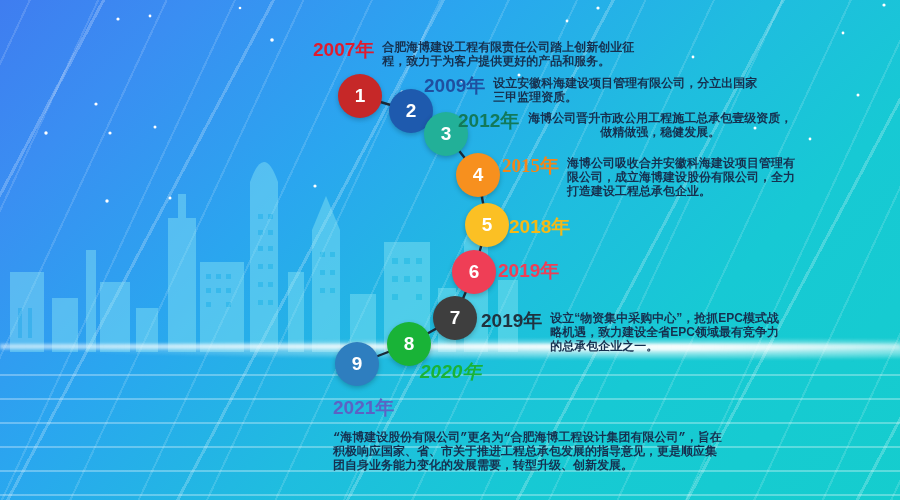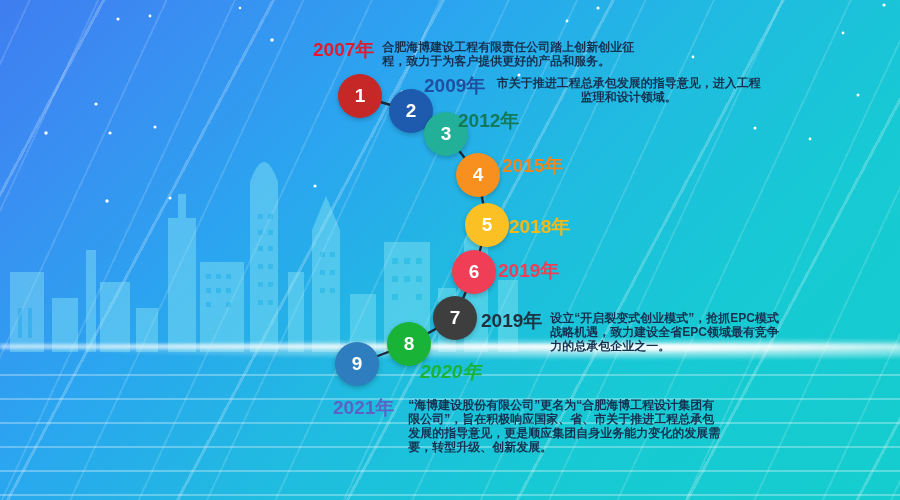--- a/index.html
+++ b/index.html
@@ -36,21 +36,21 @@
   .path{position:absolute;inset:0;}
   .node{position:absolute;width:44px;height:44px;border-radius:50%;
         display:flex;align-items:center;justify-content:center;
         color:#fff;font-size:19px;font-weight:bold;
         box-shadow:0 2px 5px rgba(0,0,0,.22);}
 
   
   .entry{position:absolute;display:flex;align-items:flex-start;gap:8px;}
   .yr{font-size:19px;font-weight:bold;white-space:nowrap;line-height:19px;}
   .desc{font-size:12px;font-weight:bold;color:#16304f;line-height:14px;}
-  .e9 .desc{font-weight:bold;}
+  .e9 .desc{font-weight:bold;font-family:Liberation Mono, monospace;}
 </style>
 </head>
 <body>
 
 <div id="stage">
 
   <div class="layer streaks"></div>
   <div class="layer streaks2"></div>
 
   <svg class="layer stars" viewBox="0 0 900 500">
@@ -171,41 +171,43 @@
       </div>
       <div class="node" style="left: 335px; top: 342px; background: rgb(46, 126, 191);">
         <span>9</span>
       </div>
     </div>
   <div id="entries">
       <div class="entry e1" style="left: 313px; top: 40px; width: 330px;">
         <div class="yr" style="color: rgb(224, 27, 46);">2007年</div>
         <div class="desc">合肥海博建设工程有限责任公司踏上创新创业征程，致力于为客户提供更好的产品和服务。</div>
       </div>
-      <div class="entry e2" style="left: 424px; top: 76px; width: 340px; text-align: center;">
+      <div class="entry e2" style="left: 424px; top: 76px; width: 340px;">
         <div class="yr" style="color: rgb(31, 79, 160);">2009年</div>
-        <div class="desc">市关于推进工程总承包发展的指导意见，进入工程监理和设计领域。</div>
+        <div class="desc">设立安徽科海建设项目管理有限公司，分立出国家三甲监理资质。</div>
       </div>
       <div class="entry e3" style="left: 458px; top: 111px; width: 335px; text-align: center;">
         <div class="yr" style="color: rgb(18, 121, 90);">2012年</div>
+        <div class="desc">海博公司晋升市政公用工程施工总承包壹级资质，做精做强，稳健发展。</div>
       </div>
       <div class="entry e4" style="left: 502px; top: 156px; width: 300px;">
-        <div class="yr" style="color: rgb(242, 134, 26);">2015年</div>
+        <div class="yr" style="color: rgb(242, 134, 26); font-family: Liberation Serif, serif;">2015年</div>
+        <div class="desc">海博公司吸收合并安徽科海建设项目管理有限公司，成立海博建设股份有限公司，全力打造建设工程总承包企业。</div>
       </div>
       <div class="entry e5" style="left: 509px; top: 217px; width: 310px; text-align: center;">
         <div class="yr" style="color: rgb(246, 185, 21);">2018年</div>
       </div>
       <div class="entry e6" style="left: 498px; top: 261px; width: 290px;">
         <div class="yr" style="color: rgb(239, 62, 86);">2019年</div>
       </div>
       <div class="entry e7" style="left: 481px; top: 311px; width: 300px;">
         <div class="yr" style="color: rgb(32, 50, 63);">2019年</div>
-        <div class="desc">设立“开启裂变式创业模式”，抢抓EPC模式战略机遇，致力建设全省EPC领域最有竞争力的总承包企业之一。</div>
+        <div class="desc">设立“物资集中采购中心”，抢抓EPC模式战略机遇，致力建设全省EPC领域最有竞争力的总承包企业之一。</div>
       </div>
       <div class="entry e8" style="left: 420px; top: 362px; width: 330px;">
         <div class="yr" style="color: rgb(25, 179, 55); font-style: italic;">2020年</div>
       </div>
-      <div class="entry e9" style="left: 333px; top: 398px; width: 390px; flex-direction: row; gap: 14px;">
+      <div class="entry e9" style="left: 333px; top: 398px; width: 390px; flex-direction: column; gap: 14px;">
         <div class="yr" style="color: rgb(91, 99, 196);">2021年</div>
         <div class="desc">“海博建设股份有限公司”更名为“合肥海博工程设计集团有限公司”，旨在积极响应国家、省、市关于推进工程总承包发展的指导意见，更是顺应集团自身业务能力变化的发展需要，转型升级、创新发展。</div>
       </div>
     </div>
 </div>
 
 </body></html>

